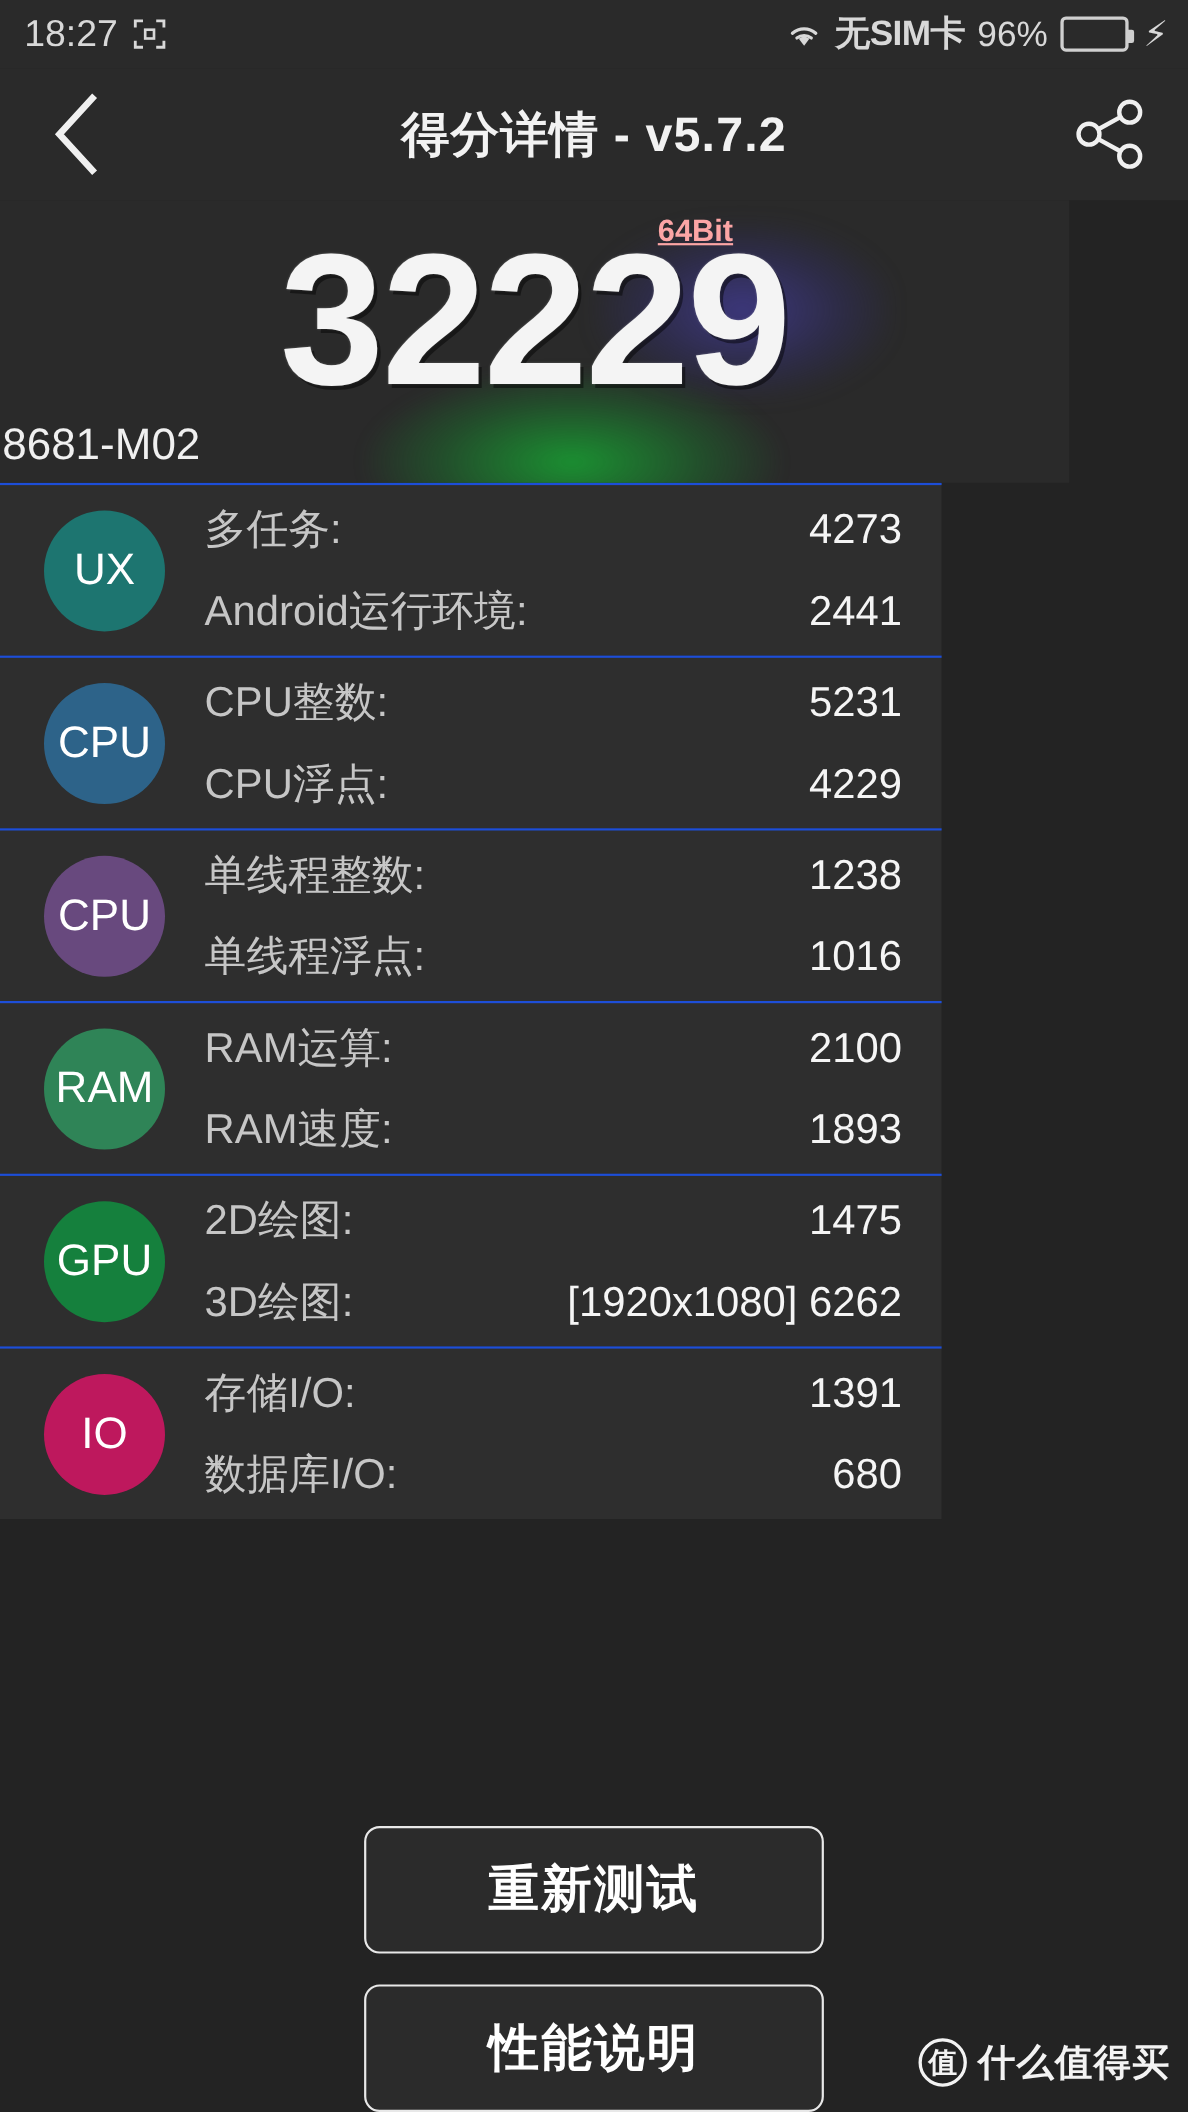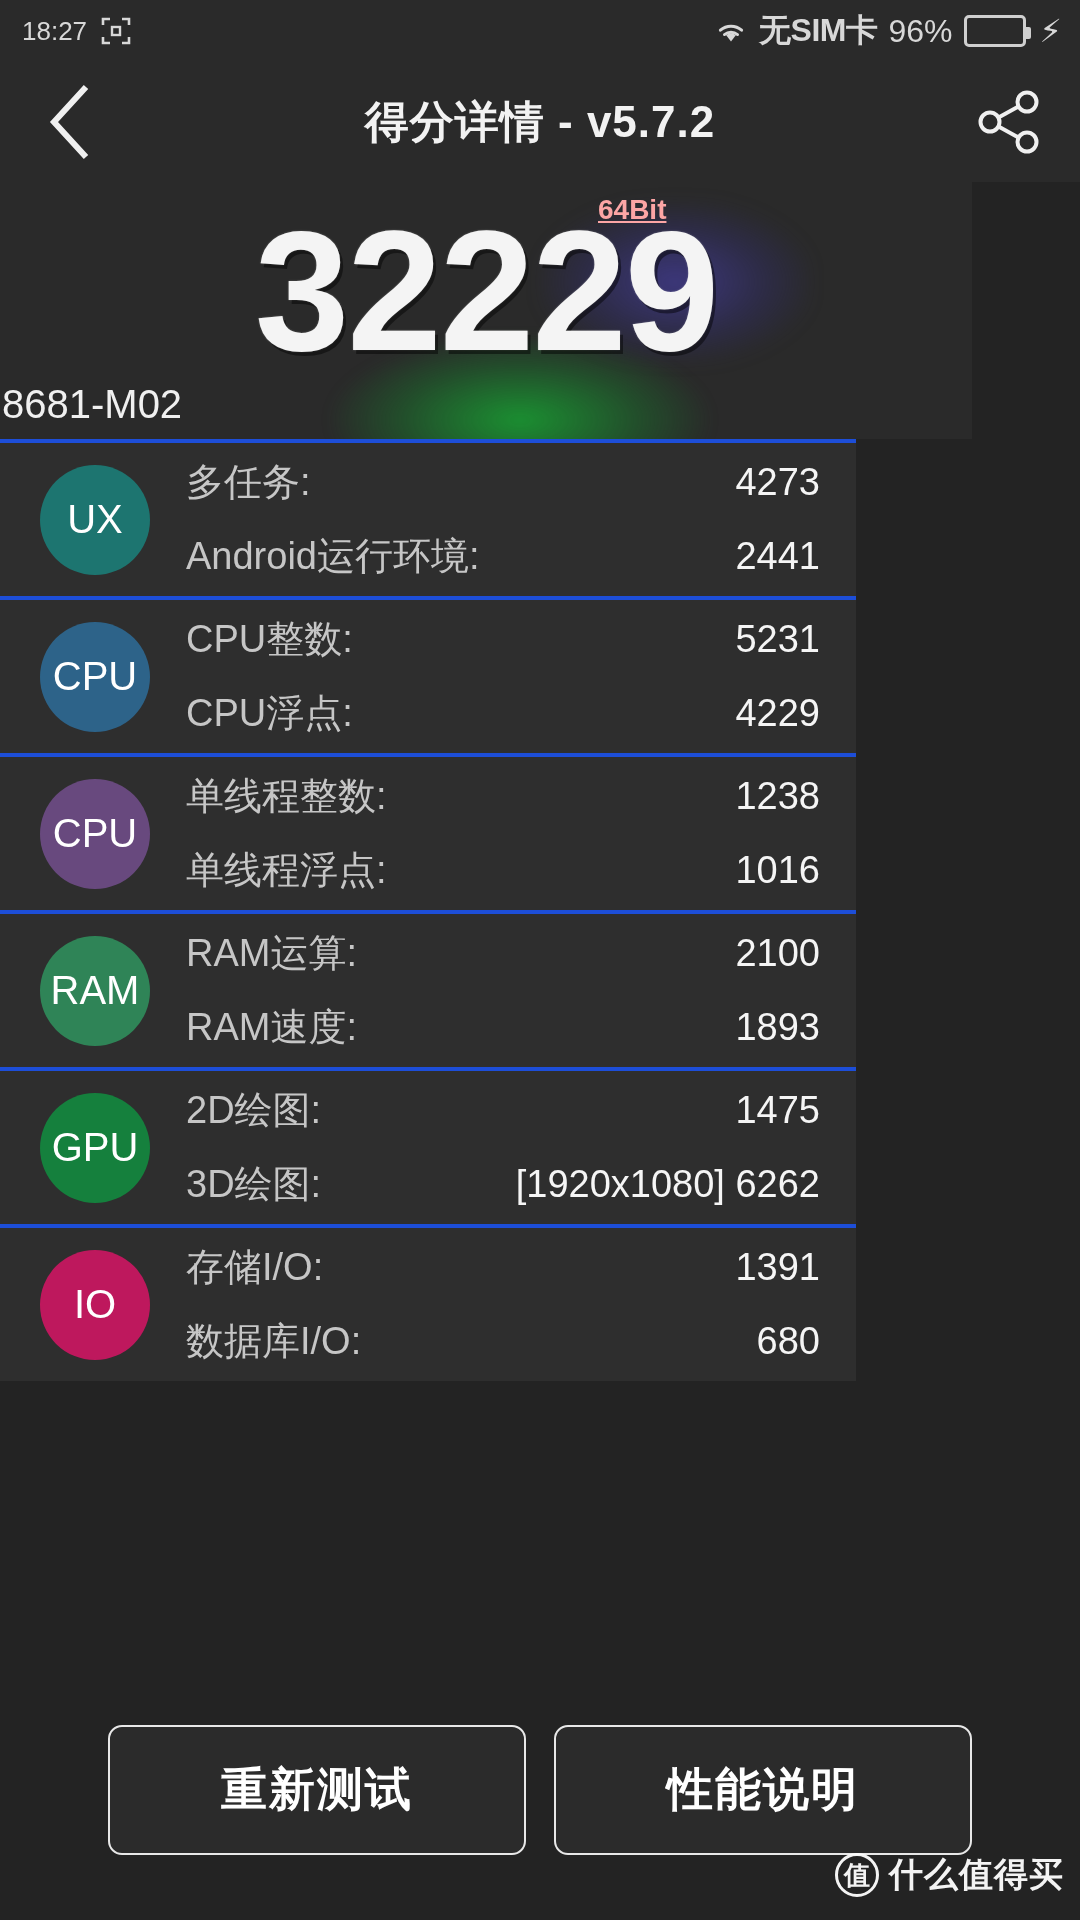--- a/index.html
+++ b/index.html
@@ -11,21 +11,21 @@
   }
 
   
   .statusbar{
     position:relative; height:62px; width:1080px;
     background:#2a2a2a;
     display:flex; align-items:center; justify-content:space-between;
     padding:0 18px 0 22px;
   }
   .sb-left{display:flex; align-items:center; gap:14px;}
-  .sb-time{color:#d8d8d8; font-size:26px; letter-spacing:0px;}
+  .sb-time{color:#d8d8d8; font-size:34px; letter-spacing:0px;}
   .sb-screenshot-icon{ position:relative; width:30px; height:30px; }
   .sb-screenshot-icon svg{display:block;}
   .sb-right{display:flex; align-items:center; gap:11px;}
   .wifi-icon{width:34px;height:30px;display:block;}
   .sb-sim{color:#d8d8d8; font-size:32px; font-weight:bold; letter-spacing:-0.5px;}
   .sb-batt-pct{color:#d8d8d8; font-size:32px;}
   .batt{
     position:relative; width:62px; height:32px;
     border:3px solid #cfcfcf; border-radius:5px; padding:3px;
   }
@@ -83,21 +83,21 @@
   .devname{
     position:absolute; left:2px; right:0; top:200px;
     text-align:left; color:#f0f0f0; font-size:40px;
   }
 
   
   .rows{ width:1080px; }
   .row{
     position:relative; width:856px; height:157px;
     background:#2e2e2e;
-    border-top:4px solid #1d4ed8;
+    border-top:2px solid #1d4ed8;
     display:flex; align-items:center;
   }
   .badge{
     position:absolute; left:40px; top:50%; transform:translateY(-50%);
     width:110px; height:110px; border-radius:50%;
     display:flex; align-items:center; justify-content:center;
     color:#ffffff; font-size:40px; letter-spacing:0px;
   }
   .metrics{
     margin-left:186px; width:856px;
@@ -107,21 +107,21 @@
     display:flex; align-items:baseline; justify-content:space-between;
     padding-right:36px;
   }
   .m-label{ color:#c6c6c6; font-size:38px; }
   .m-value{ color:#f5f5f5; font-size:38px; }
 
   
   .footer{
     position:absolute; left:0; bottom:0; width:1080px; height:260px;
     background:#232323;
-    display:flex; align-items:center; justify-content:center; gap:28px;
+    display:flex; align-items:center; justify-content:center; gap:28px;flex-direction:column;
   }
   .fbtn{
     width:418px; height:130px;
     border:2px solid #e8e8e8; border-radius:14px;
     background:#2b2b2b;
     display:flex; align-items:center; justify-content:center;
     color:#ffffff; font-size:46px; font-weight:bold; letter-spacing:2px;
   }
   .watermark{
     position:absolute; right:16px; bottom:22px;

